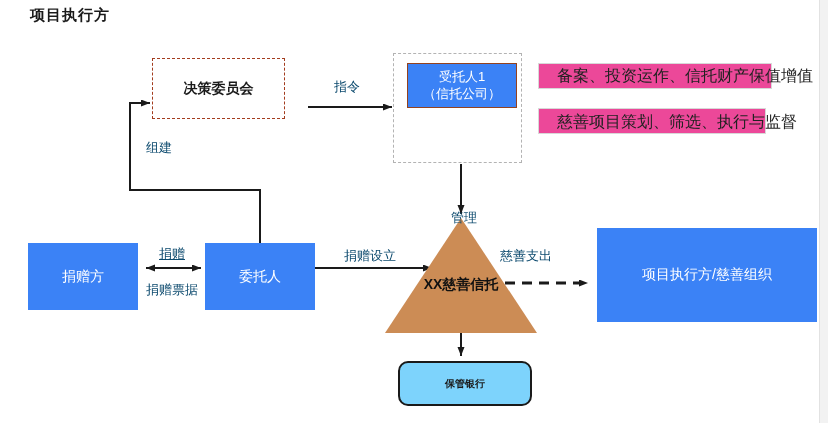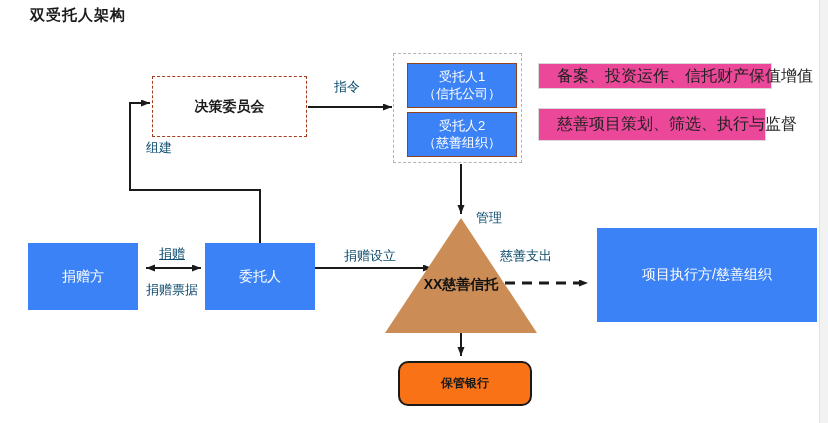--- a/index.html
+++ b/index.html
@@ -18,22 +18,22 @@
   .dashed-gray{border:1.5px dashed #b3b3b3;background:transparent;}
   .info{border:1px solid #d8d8d8;background:#ec4899;font-size:16px;color:#222;
         justify-content:flex-start;padding-left:18px;white-space:nowrap;}
   .edge-label{position:absolute;font-size:13px;color:#0c4a6e;white-space:nowrap;}
   .edge-label.centered{transform:translateX(-50%);}
   .triangle{position:absolute;left:385px;top:218px;width:0;height:0;
             border-left:76px solid transparent;border-right:76px solid transparent;
             border-bottom:115px solid #CC8C55;}
   .triangle-label{position:absolute;left:385px;top:276px;width:152px;text-align:center;
                   font-size:14px;font-weight:bold;color:#111;}
-  .bank{border:2px solid #1a1a1a;border-radius:10px;background:#f97316;
-        font-size:12px;font-weight:bold;}
+  .bank{border:2px solid #1a1a1a;border-radius:10px;background:#7dd3fc;
+        font-size:10px;font-weight:bold;}
   .right-strip{position:absolute;left:819px;top:0;width:9px;height:423px;
                background:#f2f2f2;border-left:1px solid #e2e2e2;}
 </style>
 </head>
 <body>
 
 <div class="canvas">
 
   <svg class="edges" width="828" height="423" viewBox="0 0 828 423">
     <defs>
@@ -43,40 +43,36 @@
     </defs>
     <path d="M308 107 L392 107" stroke="#1a1a1a" stroke-width="2" fill="none" marker-end="url(#arr)"></path>
     <path d="M260 243 L260 190 L130 190 L130 103 L150 103" stroke="#1a1a1a" stroke-width="2" fill="none" marker-end="url(#arr)"></path>
     <path d="M146 268 L201 268" stroke="#1a1a1a" stroke-width="2" fill="none" marker-start="url(#arr)" marker-end="url(#arr)"></path>
     <path d="M315 268 L432 268" stroke="#1a1a1a" stroke-width="2" fill="none" marker-end="url(#arr)"></path>
     <path d="M461 164 L461 214" stroke="#1a1a1a" stroke-width="2" fill="none" marker-end="url(#arr)"></path>
     <path d="M505 283 L588 283" stroke="#1a1a1a" stroke-width="3" fill="none" stroke-dasharray="10 7" marker-end="url(#arr)"></path>
     <path d="M461 333 L461 356" stroke="#1a1a1a" stroke-width="2" fill="none" marker-end="url(#arr)"></path>
   </svg>
 
-  <div class="title">双受托人架构</div>
+  <div class="title">项目执行方</div>
 
-  <div class="node dashed-brown" style="left:152px;top:76px;width:155px;height:61px;text-align:center;">
+  <div class="node dashed-brown" style="left:152px;top:58px;width:133px;height:61px;text-align:center;">
     <span>决策委员会</span>
   </div>
 
   <div class="node dashed-gray" style="left:393px;top:53px;width:129px;height:110px;"></div>
   <div class="node red small" style="left:407px;top:63px;width:110px;height:45px;">
     <span>受托人1</span>
     <span>（信托公司）</span>
   </div>
-  <div class="node red small" style="left:407px;top:112px;width:110px;height:45px;">
-    <span>受托人2</span>
-    <span>（慈善组织）</span>
-  </div>
 
   <div class="node info" style="left:538px;top:63px;width:234px;height:26px;">
     <span>备案、投资运作、信托财产保值增值</span>
   </div>
-  <div class="node info" style="left:538px;top:108px;width:228px;height:33px;">
+  <div class="node info" style="left:538px;top:108px;width:228px;height:26px;align-items:flex-end;">
     <span>慈善项目策划、筛选、执行与监督</span>
   </div>
 
   <div class="node red" style="left:28px;top:243px;width:110px;height:67px;">
     <span>捐赠方</span>
   </div>
   <div class="node red" style="left:205px;top:243px;width:110px;height:67px;">
     <span>委托人</span>
   </div>
 
@@ -89,17 +85,17 @@
 
   <div class="node bank" style="left:398px;top:361px;width:134px;height:45px;">
     <span>保管银行</span>
   </div>
 
   <div class="edge-label centered" style="left:347px;top:78px;">指令</div>
   <div class="edge-label" style="left:146px;top:139px;">组建</div>
   <div class="edge-label centered" style="left:172px;top:245px;text-decoration:underline;">捐赠</div>
   <div class="edge-label centered" style="left:172px;top:281px;">捐赠票据</div>
   <div class="edge-label centered" style="left:370px;top:247px;text-align:center;">捐赠设立</div>
-  <div class="edge-label" style="left:476px;top:209px;">管理</div>
+  <div class="edge-label" style="left:451px;top:209px;">管理</div>
   <div class="edge-label centered" style="left:526px;top:247px;">慈善支出</div>
 
   <div class="right-strip"></div>
 </div>
 
 </body></html>

